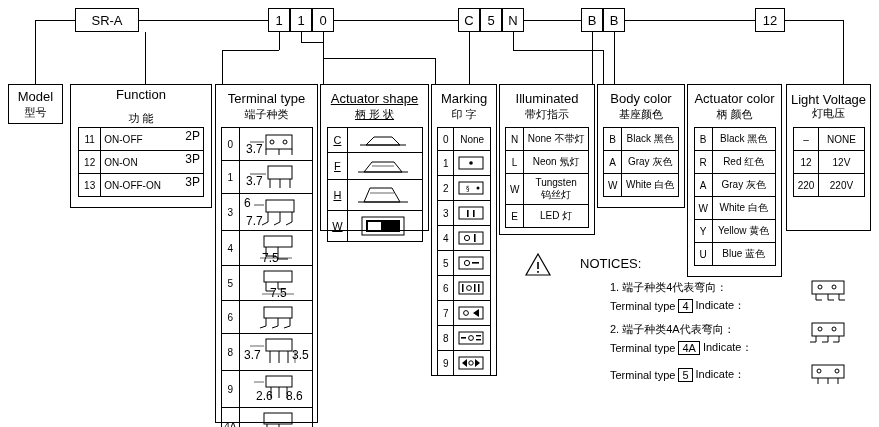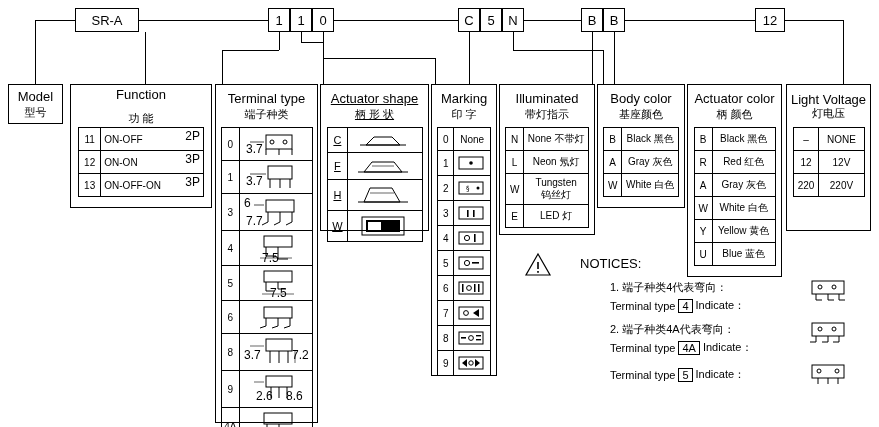--- a/index.html
+++ b/index.html
@@ -191,21 +191,21 @@
         <td style="position:relative;">
           <svg width="70" height="34" viewBox="0 0 70 34">
             <rect x="26" y="4" width="26" height="12" fill="none" stroke="#000"></rect>
             <line x1="30" y1="16" x2="30" y2="28" stroke="#000"></line>
             <line x1="39" y1="16" x2="39" y2="28" stroke="#000"></line>
             <line x1="48" y1="16" x2="48" y2="28" stroke="#000"></line>
             <line x1="10" y1="11" x2="24" y2="11" stroke="#000" stroke-width="0.6"></line>
             <line x1="55" y1="16" x2="55" y2="28" stroke="#000" stroke-width="0.6"></line>
           </svg>
           <span class="t8" style="position:absolute;left:4px;top:14px;">3.7</span>
-          <span class="t8" style="position:absolute;left:52px;top:14px;">7.2</span>
+          <span class="t8" style="position:absolute;left:52px;top:14px;">3.5</span>
         </td>
       </tr>
       <tr>
         <td style="height:36px;"><span class="t10">9</span></td>
         <td style="position:relative;">
           <svg width="70" height="34" viewBox="0 0 70 34">
             <rect x="26" y="4" width="26" height="11" fill="none" stroke="#000"></rect>
             <line x1="31" y1="15" x2="31" y2="26" stroke="#000"></line>
             <line x1="39" y1="15" x2="39" y2="26" stroke="#000"></line>
             <line x1="47" y1="15" x2="47" y2="26" stroke="#000"></line>

